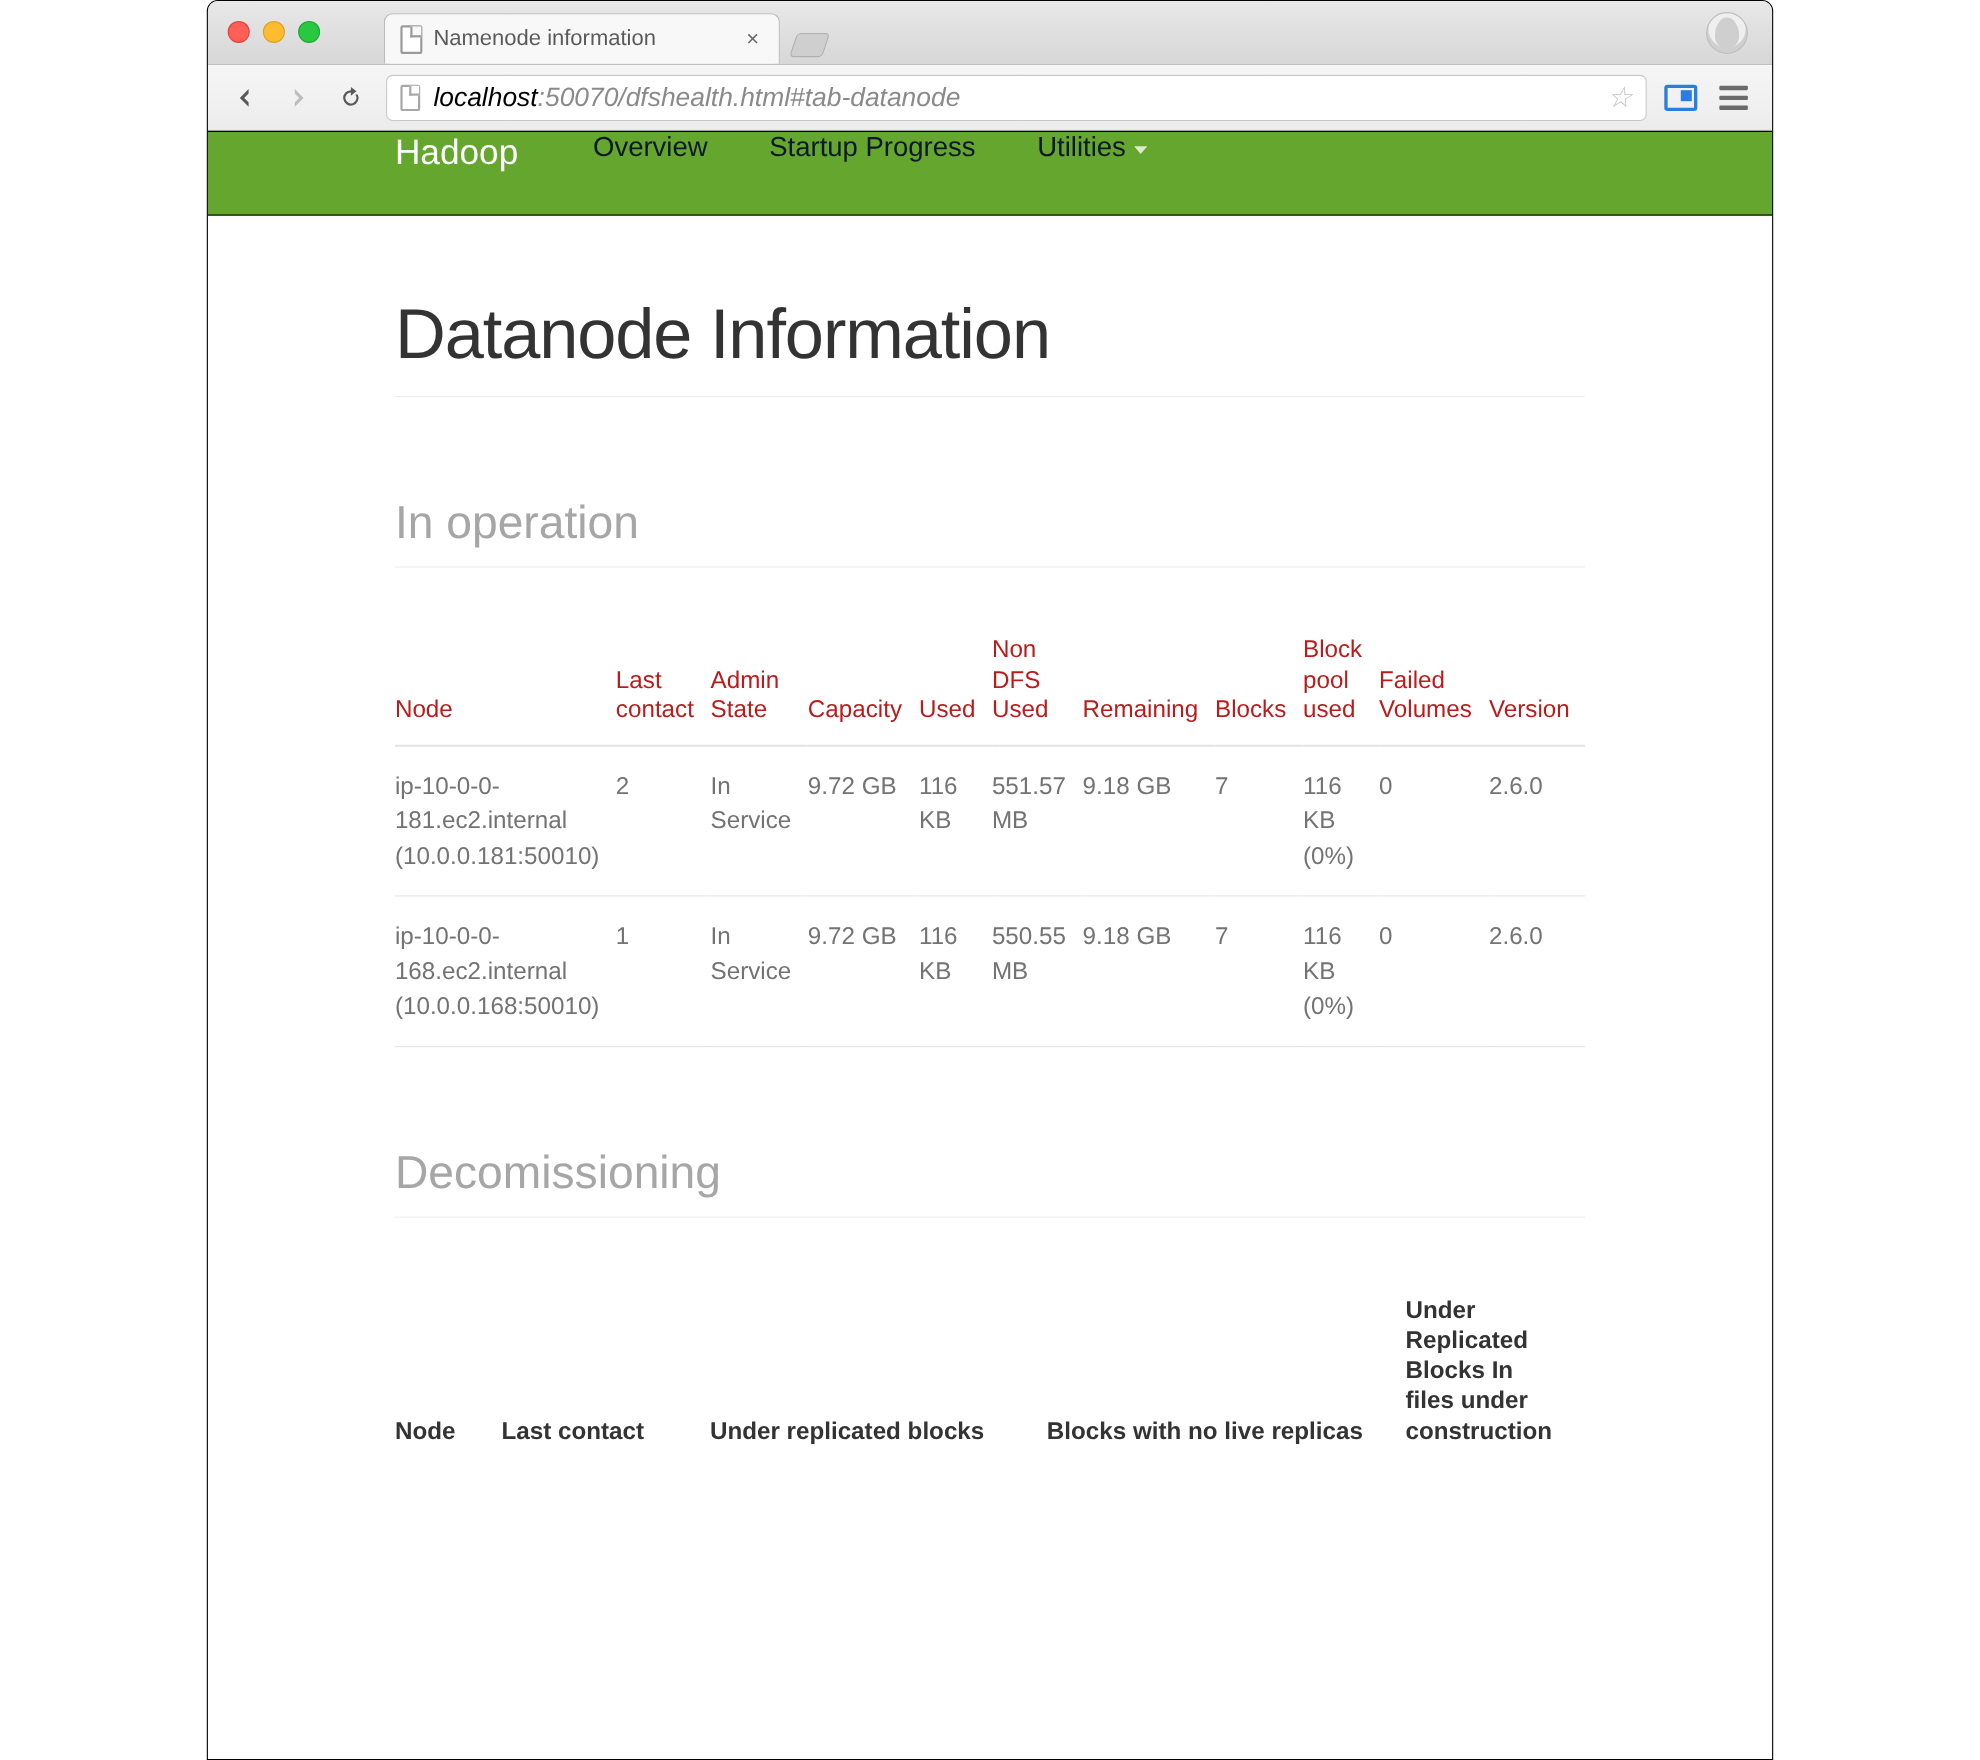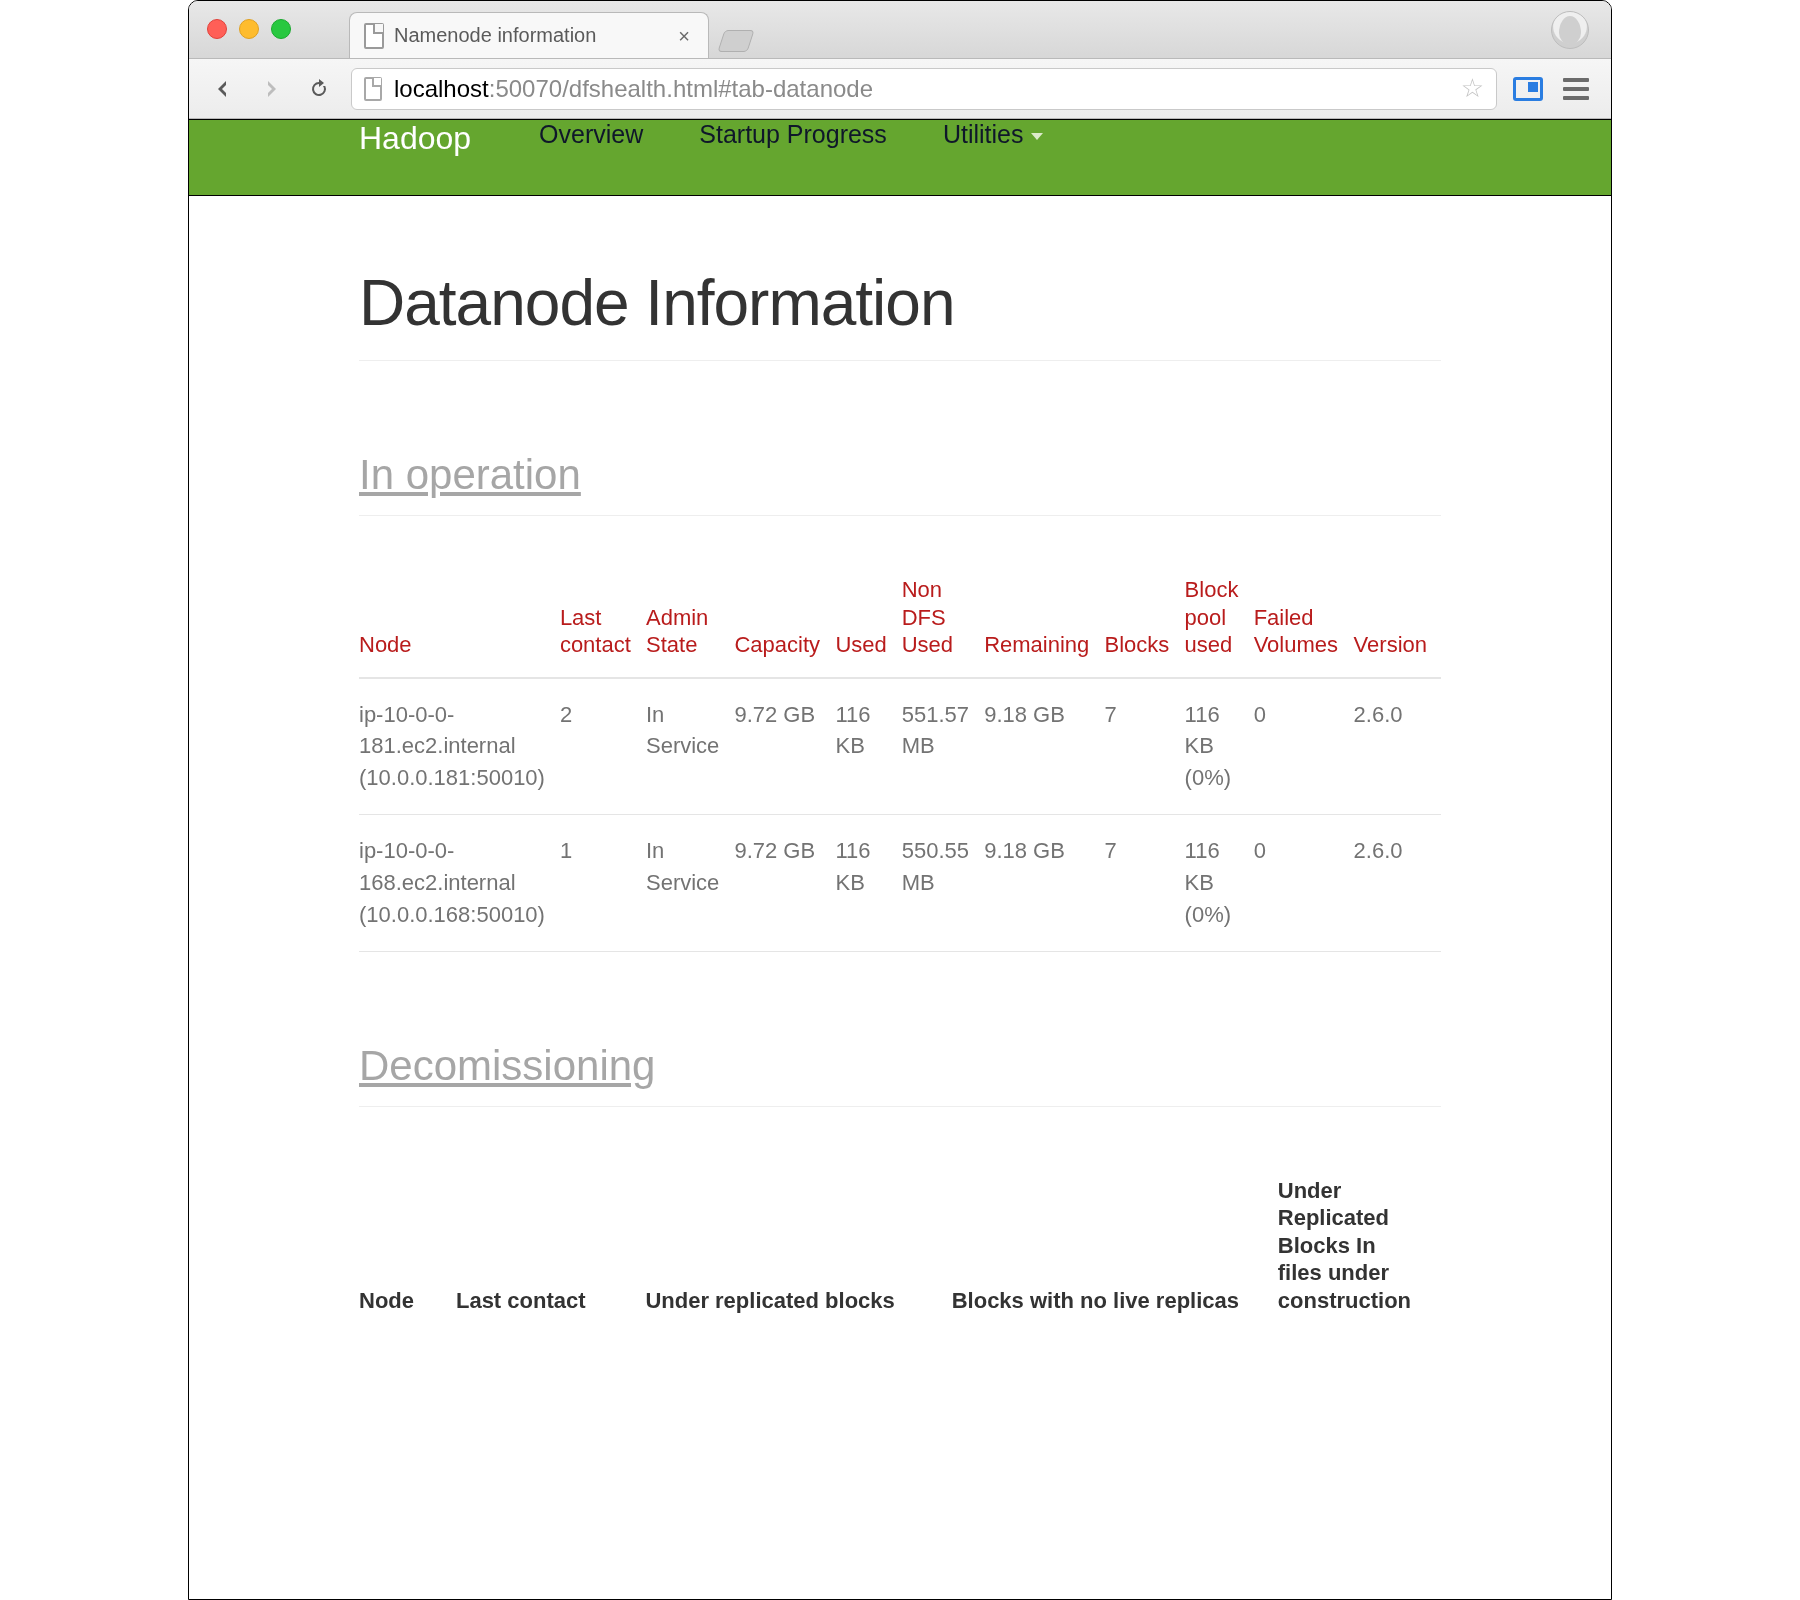--- a/index.html
+++ b/index.html
@@ -114,20 +114,21 @@
     border-radius: 50% 50% 45% 45% / 60% 60% 40% 40%;
   }
 
   .chrome-toolbar {
     height: 60px;
     background: linear-gradient(#f6f6f6, #ececec);
     border-bottom: 1px solid var(--chrome-border);
     display:flex; align-items:center;
     padding: 0 18px;
     gap: 16px;
+    font-style: italic;
   }
   .nav-btn {
     width: 32px; height: 32px;
     display:flex; align-items:center; justify-content:center;
     color:#5a5a5a;
   }
   .nav-btn.disabled { color:#bdbdbd; }
   .nav-btn svg { width: 24px; height: 24px; fill: currentColor; }
 
   .omnibox {
@@ -219,21 +220,20 @@
     border-bottom:1px solid #eee;
     padding-bottom: 20px;
   }
   h2.section {
     font-size: 42px;
     font-weight: 400;
     color: var(--page-muted);
     margin: 90px 0 20px 0;
     border-bottom:1px solid #eee;
     padding-bottom: 16px;
-    text-decoration: underline;
   }
 
   table.data {
     width:100%;
     border-collapse: collapse;
     font-size: 22px;
     margin-top: 50px;
   }
   table.data th {
     text-align:left;

